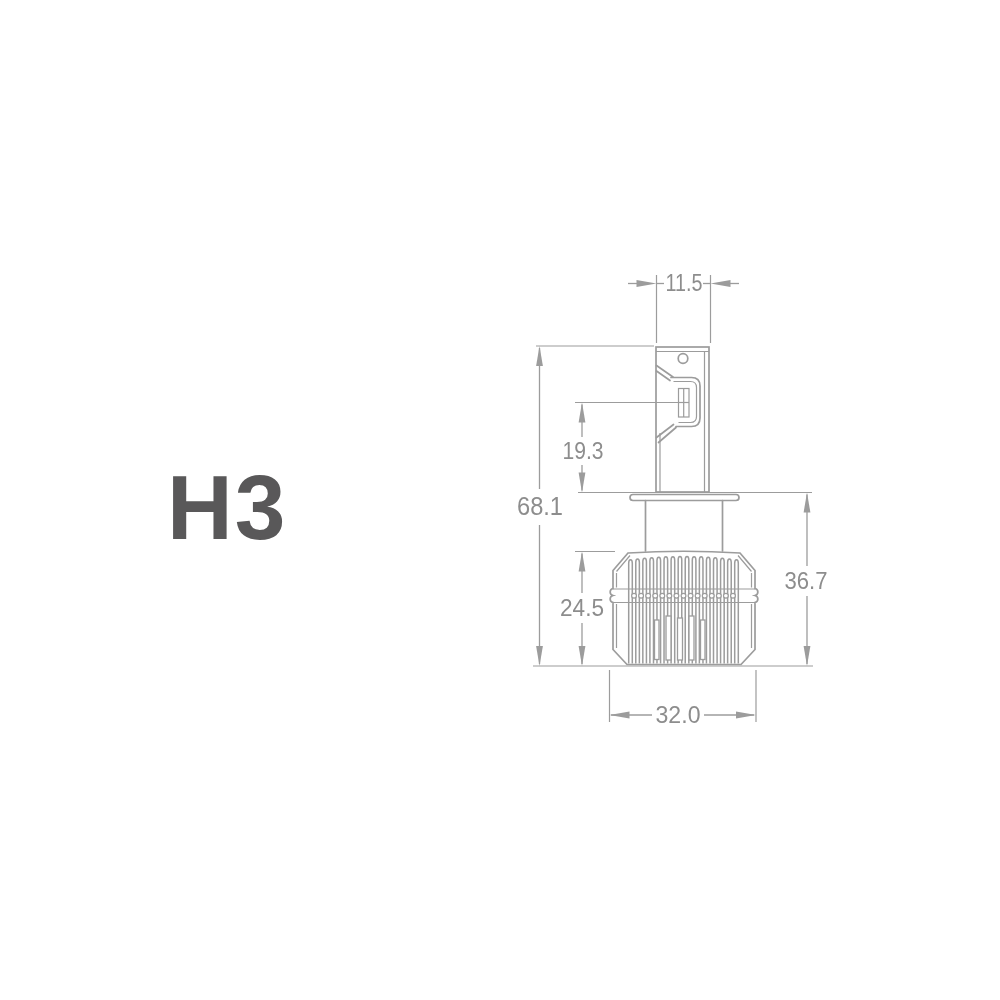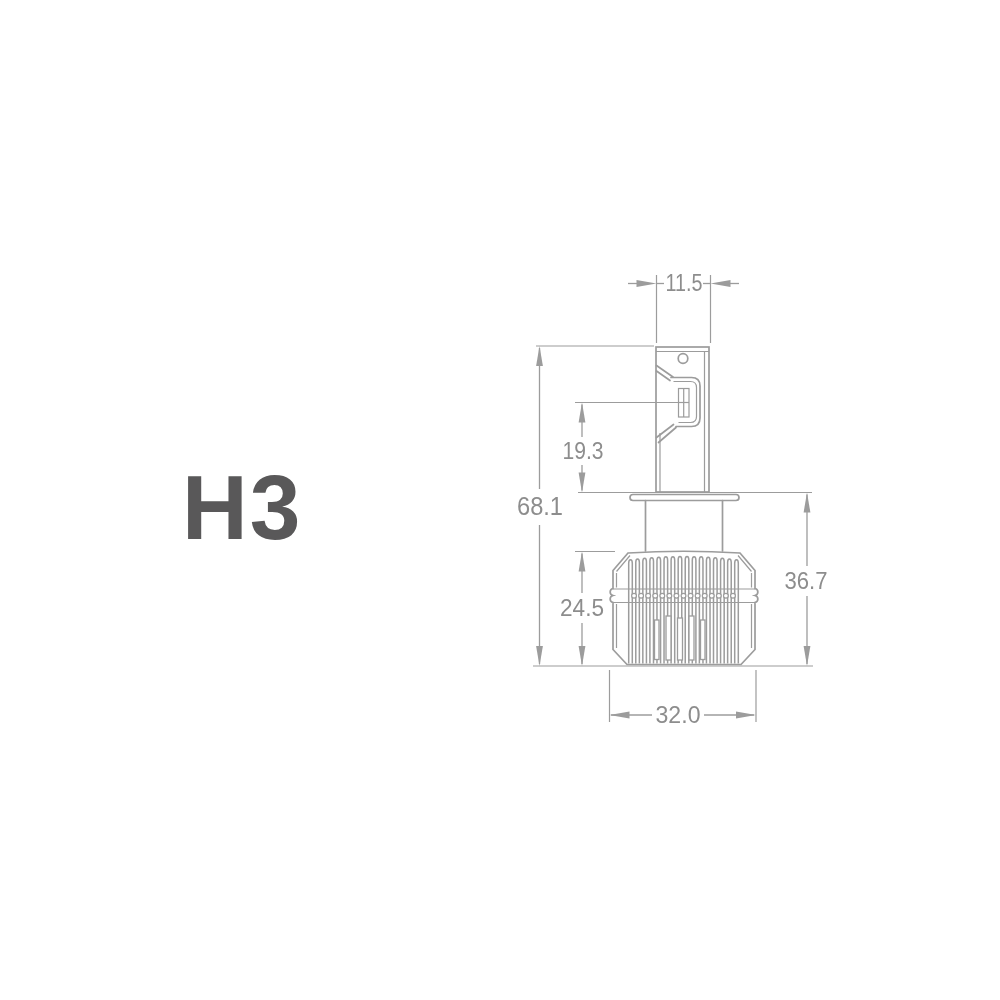--- a/index.html
+++ b/index.html
@@ -4,21 +4,21 @@
 <style>
   :root{
     --bg:#ffffff; --line:#9c9c9c; --dim:#8d8d8d; --title:#595859;
   }
   html,body{margin:0;padding:0;background:#f4f4f4;}
   .canvas{
     position:relative;width:1000px;height:1000px;background:var(--bg);
     overflow:hidden;font-family:"Liberation Sans",sans-serif;
   }
   .model-label{
-    position:absolute;left:182px;top:463px;height:90px;line-height:90px;
+    position:absolute;left:167px;top:463px;height:90px;line-height:90px;
     font-size:91px;font-weight:bold;letter-spacing:2px;color:var(--title);
     user-select:none;
   }
   svg.drawing{position:absolute;left:0;top:0;}
   .part{stroke:var(--line);stroke-width:1.7;fill:none;stroke-linecap:round;}
   .part-thin{stroke:var(--line);stroke-width:1.2;fill:none;}
   .fin{stroke:var(--line);stroke-width:1.5;fill:none;}
   .bead{stroke:var(--line);stroke-width:1.2;fill:#ffffff;}
   .slotcut{stroke:var(--line);stroke-width:1.3;fill:#ffffff;}
   .ext{stroke:var(--line);stroke-width:1.2;fill:none;}

